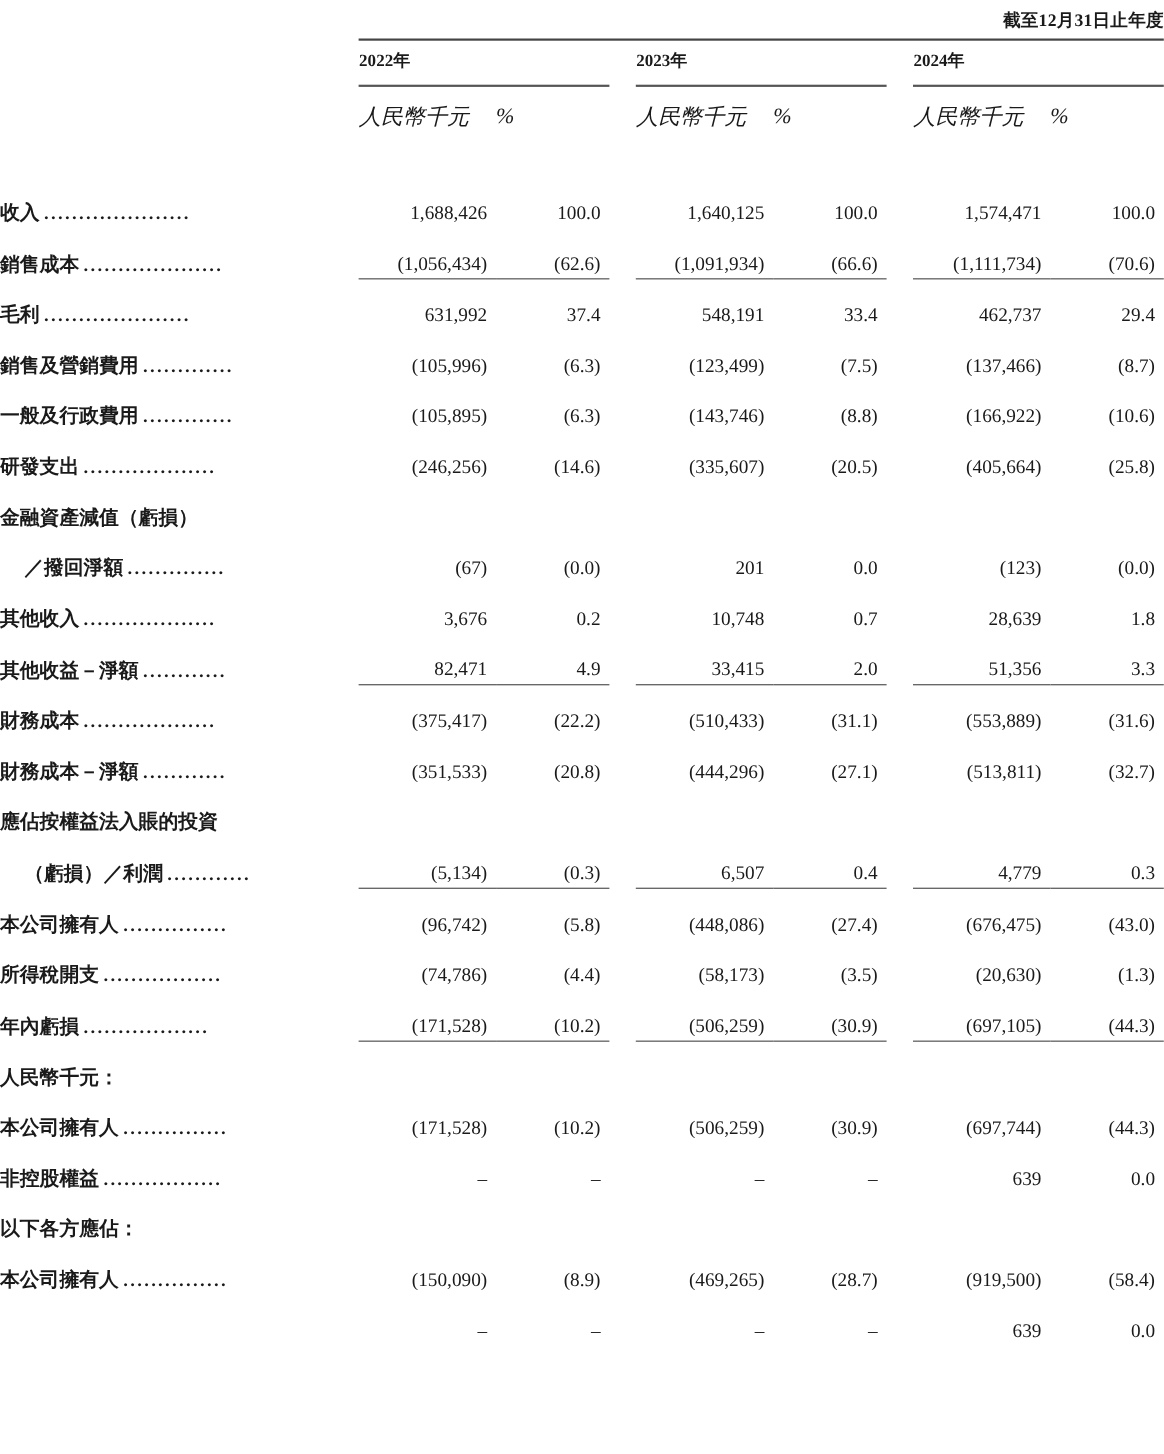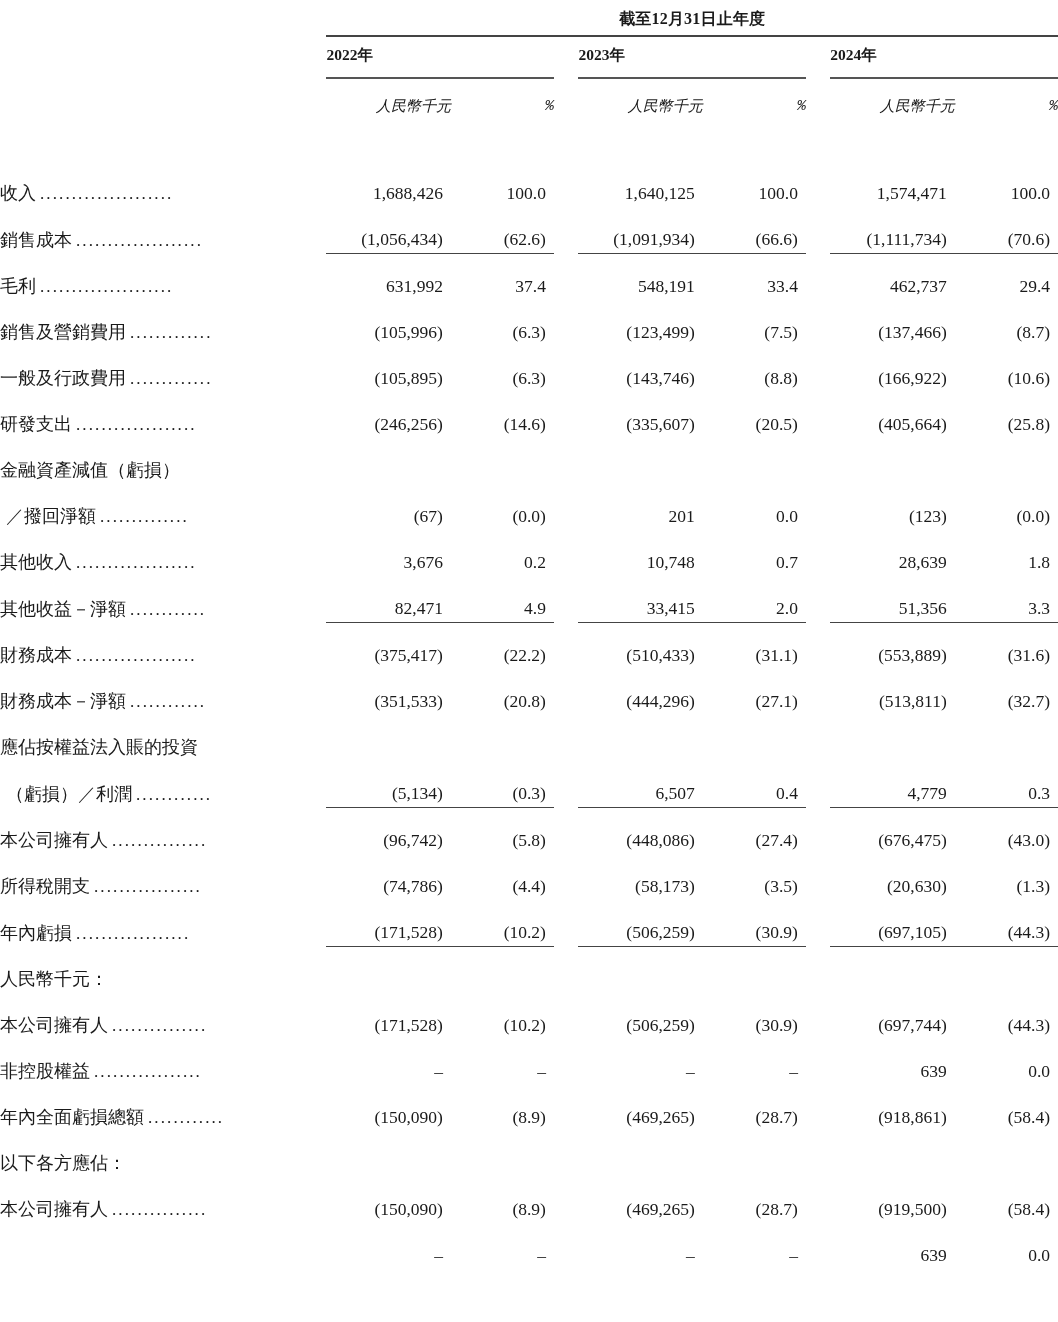--- a/index.html
+++ b/index.html
@@ -37,21 +37,21 @@
   col.c-gap   { width: 24px;  }
 
   td, th {
     padding: 0;
     vertical-align: bottom;
     font-weight: normal;
   }
 
   
   .hdr-top {
-    text-align: center;
+    text-align: right;
     font-size: 16px;
     font-weight: bold;
     letter-spacing: .2px;
     padding-bottom: 5px;
     height: 30px;
     vertical-align: bottom;
   }
   .rule-full {
     height: 2px;
     line-height: 0;
@@ -73,42 +73,42 @@
     height: 8px;
     line-height: 0;
     font-size: 0;
   }
   .rule-grp > div {
     height: 2px;
     background: #555;
     margin-top: 4px;
   }
   .hdr-unit {
-    text-align: right;
-    font-size: 15px;
+    text-align: left;
+    font-size: 20px;
     font-style: italic;
     height: 42px;
     vertical-align: middle;
     padding-top: 6px;
-    font-family: Liberation Mono, monospace;
   }
   .spacer-row td { height: 34px; }
 
   
   tr.drow td { height: 43px; }
 
   .lbl {
     font-size: 18px;
     white-space: nowrap;
     overflow: hidden;
     padding-bottom: 3px;
     line-height: 1.15;
-  }
-  .lbl.b { font-weight: normal; }
-  .lbl.indent { padding-left: 6px; }
+    font-weight: bold;
+  }
+  .lbl.b { font-weight: bold; }
+  .lbl.indent { padding-left: 22px; }
 
   .leader {
     letter-spacing: 2.1px;
     font-size: 17px;
     padding-left: 4px;
   }
 
   .num {
     text-align: right;
     font-size: 17.5px;
@@ -403,31 +403,20 @@
           <td class="num">–</td>
           <td class="num pct">–</td>
           <td></td>
           <td class="num">–</td>
           <td class="num pct">–</td>
           <td></td>
           <td class="num">639</td>
           <td class="num pct">0.0</td>
         </tr>
         <tr class="drow">
-          <td class="lbl b"><span>年內全面虧損總額</span><span class="leader">............</span></td>
-          <td class="num">(150,090)</td>
-          <td class="num pct">(8.9)</td>
-          <td></td>
-          <td class="num">(469,265)</td>
-          <td class="num pct">(28.7)</td>
-          <td></td>
-          <td class="num">(918,861)</td>
-          <td class="num pct">(58.4)</td>
-        </tr>
-        <tr class="drow">
           <td class="lbl"><span>以下各方應佔：</span></td>
           <td class="num"></td>
           <td class="num pct"></td>
           <td></td>
           <td class="num"></td>
           <td class="num pct"></td>
           <td></td>
           <td class="num"></td>
           <td class="num pct"></td>
         </tr>

